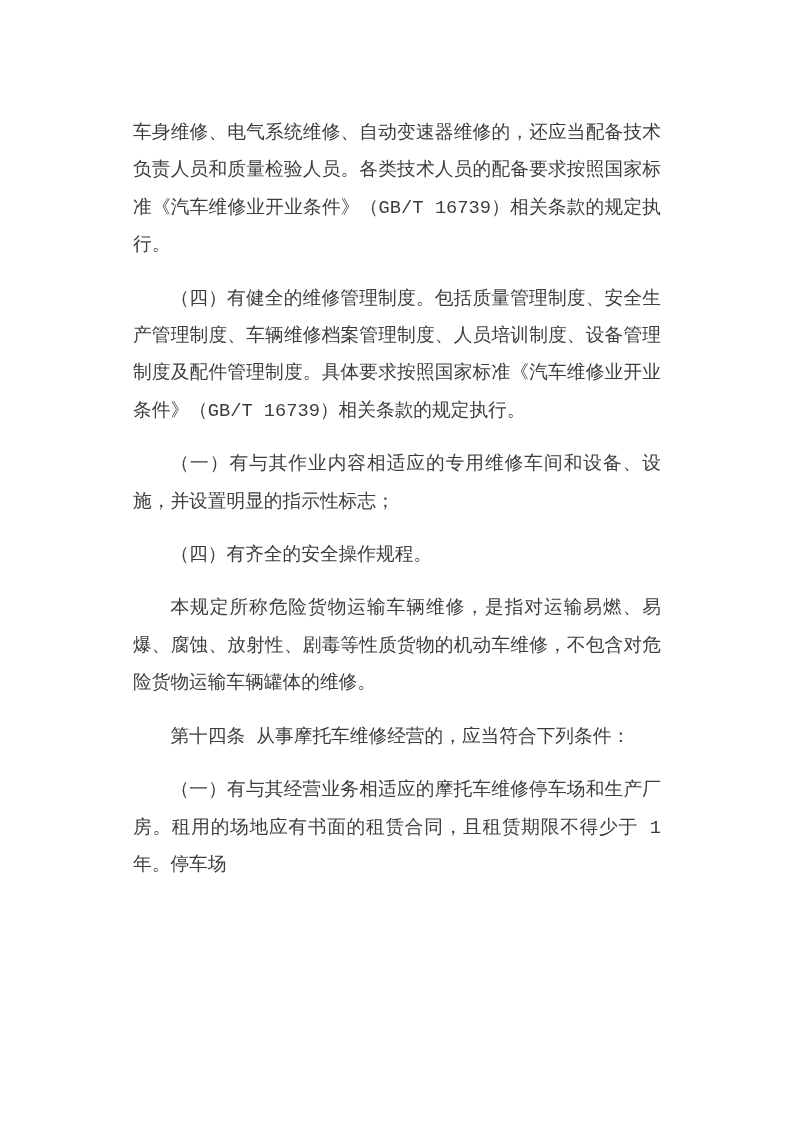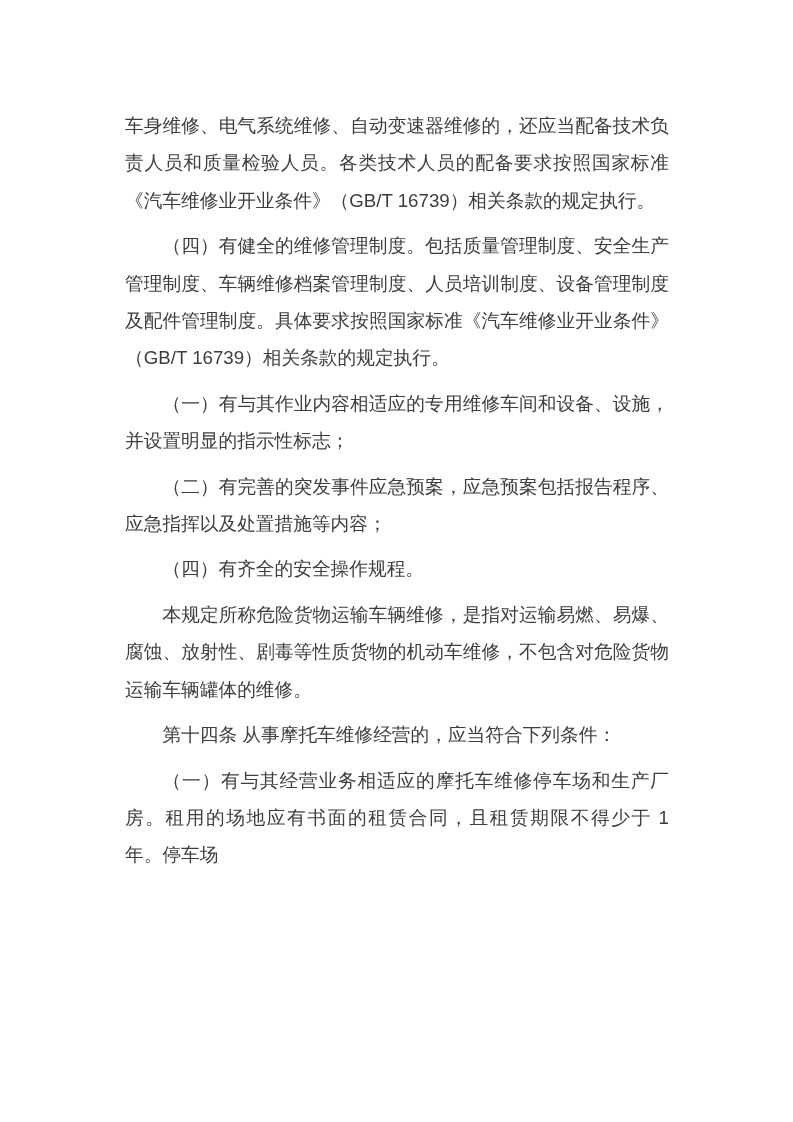--- a/index.html
+++ b/index.html
@@ -21,34 +21,34 @@
     top: 99px;
     width: 560px;
     font-size: 18.7px;
     line-height: 37.4px;
     font-weight: 300;
     text-align: justify;
     letter-spacing: 0;
     word-break: break-all;
   }
   .doc-body p {
-    margin: 8px;
+    margin: 16px;
     padding: 0;
+    font-family: Liberation Mono, monospace;
   }
   .doc-body p.indented {
     text-indent: 2em;
   }
 </style>
 </head>
 <body>
 
 <div class="page" style="background: rgb(255, 255, 255); color: rgb(61, 61, 61);">
   <div class="doc-body">
     <p>车身维修、电气系统维修、自动变速器维修的，还应当配备技术负责人员和质量检验人员。各类技术人员的配备要求按照国家标准《汽车维修业开业条件》（GB/T 16739）相关条款的规定执行。</p>
     <p class="indented">（四）有健全的维修管理制度。包括质量管理制度、安全生产管理制度、车辆维修档案管理制度、人员培训制度、设备管理制度及配件管理制度。具体要求按照国家标准《汽车维修业开业条件》（GB/T 16739）相关条款的规定执行。</p>
     <p class="indented">（一）有与其作业内容相适应的专用维修车间和设备、设施，并设置明显的指示性标志；</p>
-    <p class="indented">（二）有完善的突发事件应急预案，应急预案包括报告程序、应急指挥以及处置措施等内容；</p>
     <p class="indented">（四）有齐全的安全操作规程。</p>
     <p class="indented">本规定所称危险货物运输车辆维修，是指对运输易燃、易爆、腐蚀、放射性、剧毒等性质货物的机动车维修，不包含对危险货物运输车辆罐体的维修。</p>
     <p class="indented">第十四条 从事摩托车维修经营的，应当符合下列条件：</p>
     <p class="indented">（一）有与其经营业务相适应的摩托车维修停车场和生产厂房。租用的场地应有书面的租赁合同，且租赁期限不得少于 1 年。停车场</p>
   </div>
 </div>
 
 </body></html>

